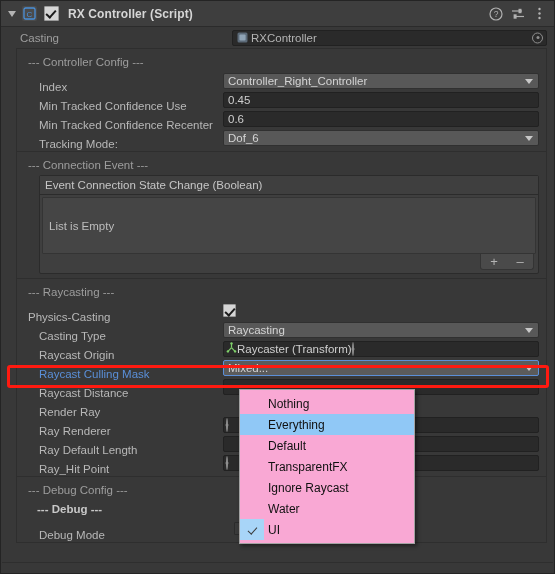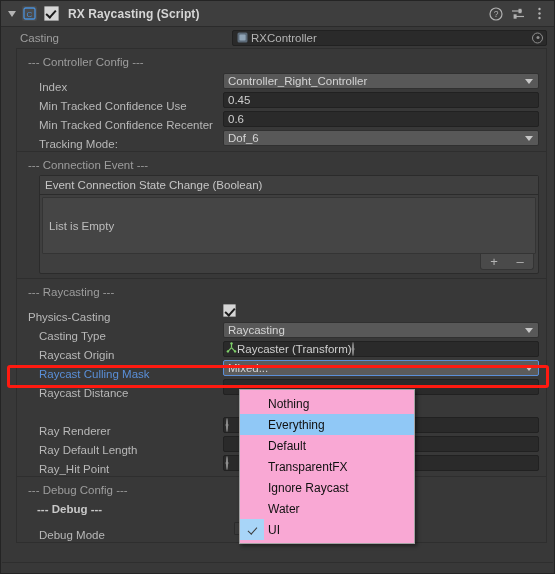--- a/index.html
+++ b/index.html
@@ -379,21 +379,21 @@
     <div class="foldout">
         <div class="tri"></div>
       </div>
     <div class="script-icon">
       <svg width="13" height="13" viewBox="0 0 13 13">
         <rect x="1" y="1" width="11" height="11" rx="1.6" fill="none" stroke="#4a90d9" stroke-width="1.3"></rect>
         <text x="6.5" y="9.6" font-size="8" fill="#4a90d9" text-anchor="middle" font-family="Liberation Sans, sans-serif">C</text>
       </svg>
     </div>
     <div class="hdr-check"></div>
-    <div class="comp-title">RX Raycasting (Script)</div>
+    <div class="comp-title">RX Controller (Script)</div>
     <div class="hdr-spacer"></div>
     <div class="hdr-btn">
       <svg width="14" height="14" viewBox="0 0 14 14">
         <circle cx="7" cy="7" r="6" fill="none" stroke="#b0b0b0" stroke-width="1.2"></circle>
         <text x="7" y="10.3" font-size="8.5" fill="#b0b0b0" text-anchor="middle" font-family="Liberation Sans, sans-serif">?</text>
       </svg>
     </div>
     <div class="hdr-btn">
       <svg width="14" height="14" viewBox="0 0 14 14">
         <line x1="1" y1="4" x2="11" y2="4" stroke="#b0b0b0" stroke-width="1.2"></line>
@@ -522,20 +522,21 @@
       </div>
 
       <div class="prow indent">
         <div class="plbl">Raycast Distance</div>
         <div class="fld text">
           <span></span>
         </div>
       </div>
 
       <div class="prow indent">
+        <div class="plbl">Render Ray</div>
         <div class="fld"></div>
       </div>
 
       <div class="prow indent">
         <div class="plbl">Ray Renderer</div>
         <div class="fld obj">
           <span></span>
           <span class="picker"><span class="ring"></span></span>
         </div>
       </div>

